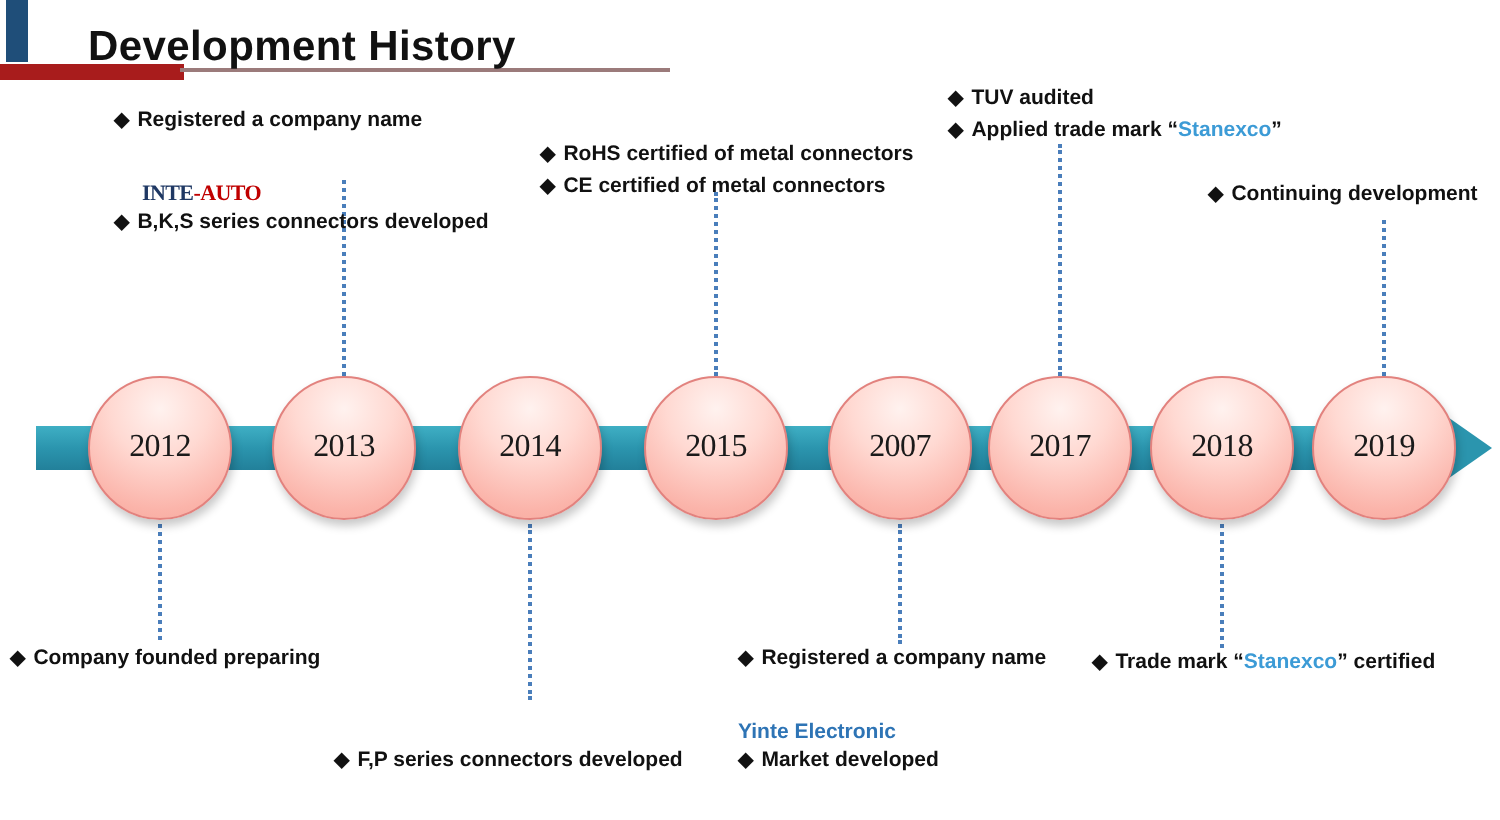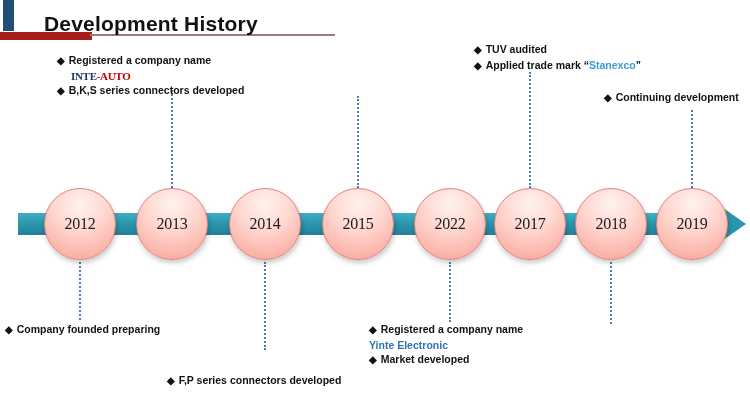--- a/index.html
+++ b/index.html
@@ -115,20 +115,21 @@
     display: block;
     white-space: nowrap;
   }
   .bullet {
     font-size: 10px;
     margin-right: 4px;
   }
   .sub {
     display: block;
     white-space: nowrap;
+    margin-top: 21px;
   }
   .brand-blue { color: #2E74B5; }
   .brand-cyan { color: #3C9BD6; }
   .logo-inte {
     font-family: "Liberation Serif", serif;
     font-weight: bold;
     font-size: 11px;
     color: #1F3864;
     letter-spacing: -0.3px;
   }
@@ -169,21 +170,21 @@
   <div class="year-node" style="left:136px; top:188px;">
     <span class="year-label">2013</span>
   </div>
   <div class="year-node" style="left:229px; top:188px;">
     <span class="year-label">2014</span>
   </div>
   <div class="year-node" style="left:322px; top:188px;text-align:center;">
     <span class="year-label">2015</span>
   </div>
   <div class="year-node" style="left:414px; top:188px;">
-    <span class="year-label">2022</span>
+    <span class="year-label">2007</span>
   </div>
   <div class="year-node" style="left:494px; top:188px;">
     <span class="year-label">2017</span>
   </div>
   <div class="year-node" style="left:575px; top:188px;">
     <span class="year-label">2018</span>
   </div>
   <div class="year-node" style="left:656px; top:188px;">
     <span class="year-label">2019</span>
   </div>
@@ -193,20 +194,28 @@
       <span class="bullet">◆</span><span>Registered a company name</span>
     </span>
     <span class="sub indent-1">
       <span class="logo-inte">INTE</span><span class="logo-auto">-AUTO</span>
     </span>
     <span class="li">
       <span class="bullet">◆</span><span>B,K,S series connectors developed</span>
     </span>
   </div>
 
+  <div class="note" style="left:270px; top:70px;">
+    <span class="li">
+      <span class="bullet">◆</span><span>RoHS certified of metal connectors</span>
+    </span>
+    <span class="li">
+      <span class="bullet">◆</span><span>CE certified of metal connectors</span>
+    </span>
+  </div>
 
   <div class="note" style="left:474px; top:42px;">
     <span class="li">
       <span class="bullet">◆</span><span>TUV audited</span>
     </span>
     <span class="li">
       <span class="bullet">◆</span><span>Applied trade mark “</span><span class="brand-cyan">Stanexco</span><span>”</span>
     </span>
   </div>
 
@@ -231,14 +240,19 @@
   <div class="note" style="left:369px; top:322px;">
     <span class="li">
       <span class="bullet">◆</span><span>Registered a company name</span>
     </span>
     <span class="sub brand-blue">Yinte Electronic</span>
     <span class="li">
       <span class="bullet">◆</span><span>Market developed</span>
     </span>
   </div>
 
+  <div class="note" style="left:546px; top:324px;">
+    <span class="li">
+      <span class="bullet">◆</span><span>Trade mark “</span><span class="brand-cyan">Stanexco</span><span>” certified</span>
+    </span>
+  </div>
 
 </div>
 
 </body></html>

